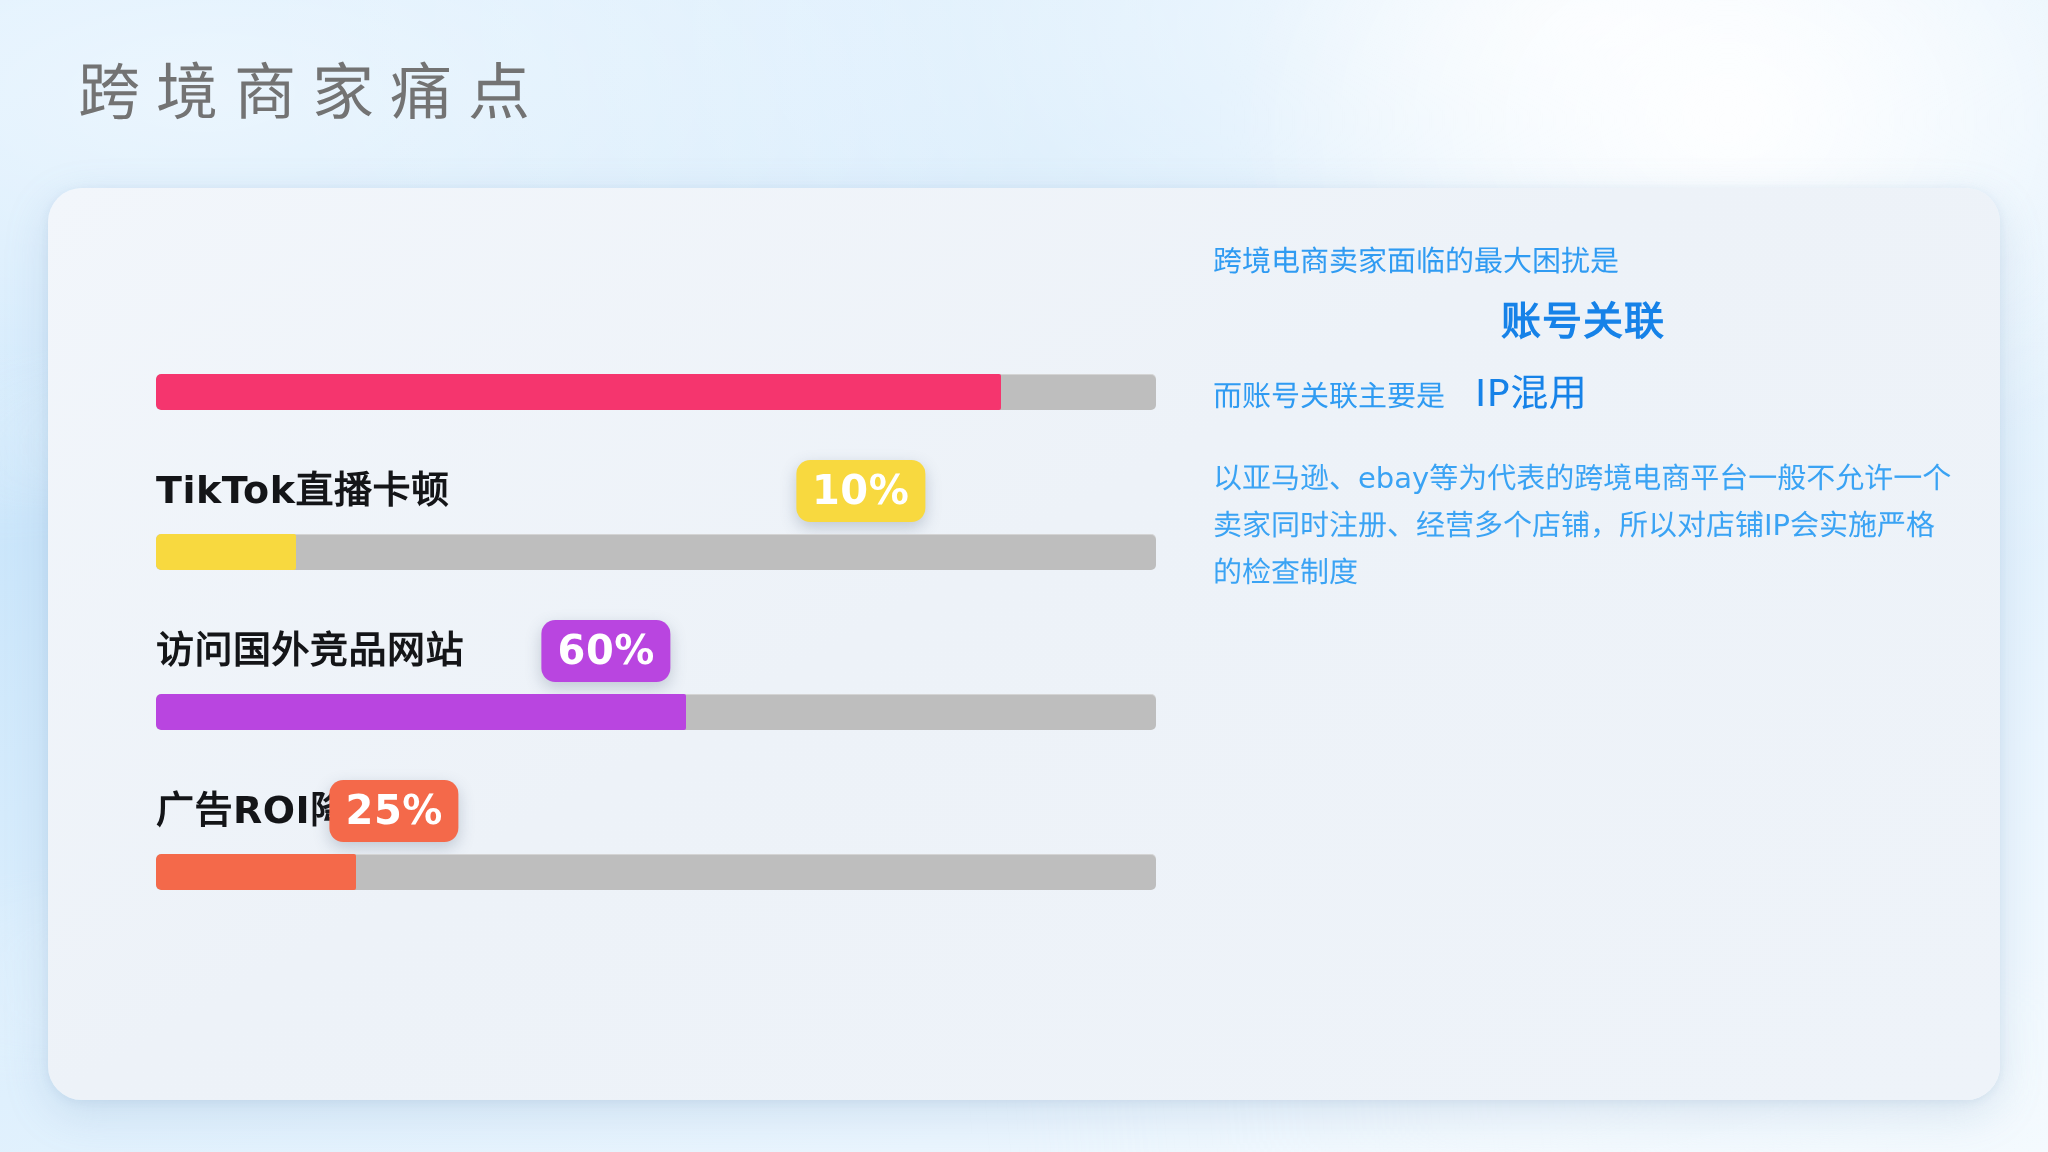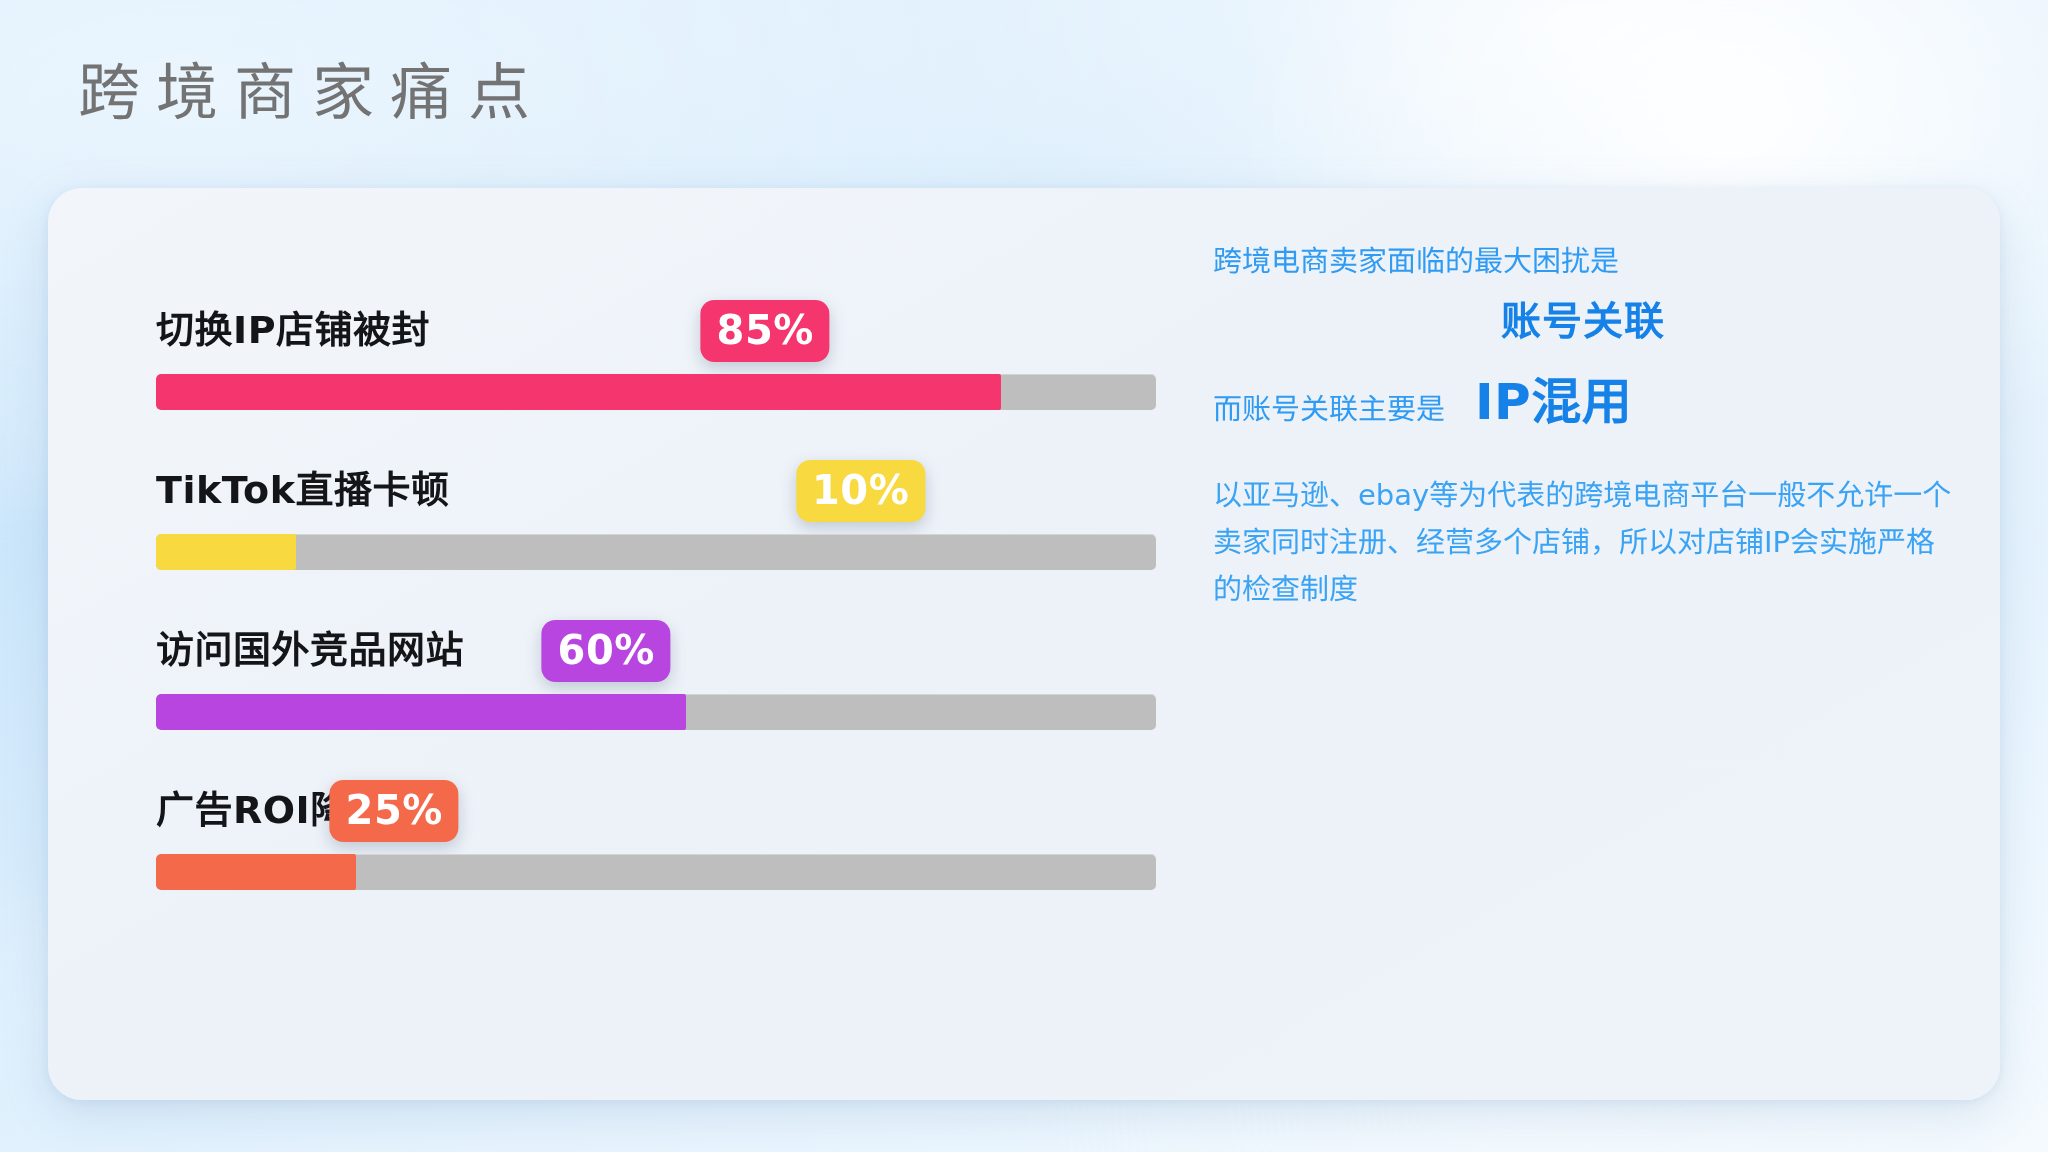--- a/index.html
+++ b/index.html
@@ -155,22 +155,22 @@
     font-size: 29px;
     font-weight: 500;
     color: #2f9bf2;
     margin-top: 16px;
     line-height: 1.45;
     display: flex;
     align-items: baseline;
     gap: 30px;
   }
   .copy-sub .strong {
-    font-size: 50px;
-    font-weight: 700;
+    font-size: 38px;
+    font-weight: 400;
     color: #1682e8;
     letter-spacing: 0.5px;
   }
   .copy-para {
     font-size: 29px;
     line-height: 1.62;
     color: #3aa3f4;
     margin-top: 34px;
     font-weight: 500;
   }
@@ -190,24 +190,20 @@
   <div class="bg-streak s3"></div>
 </div>
 
 <div class="page-title">跨境商家痛点</div>
 
 <div class="card">
 
   <div class="chart">
 
     <div class="bar-row r1">
-      <div class="bar-head">
-        <div class="bar-label">切换IP店铺被封</div>
-        <div class="bar-badge" style="left:62%; background:#f5356e;">85%</div>
-      </div>
       <div class="bar-track">
         <div class="bar-fill" style="width:84.5%; background:#f5356e;"></div>
       </div>
     </div>
 
     <div class="bar-row">
       <div class="bar-head">
         <div class="bar-label">TikTok直播卡顿</div>
         <div class="bar-badge" style="left:71%; background:#f8d93f;">10%</div>
       </div>

